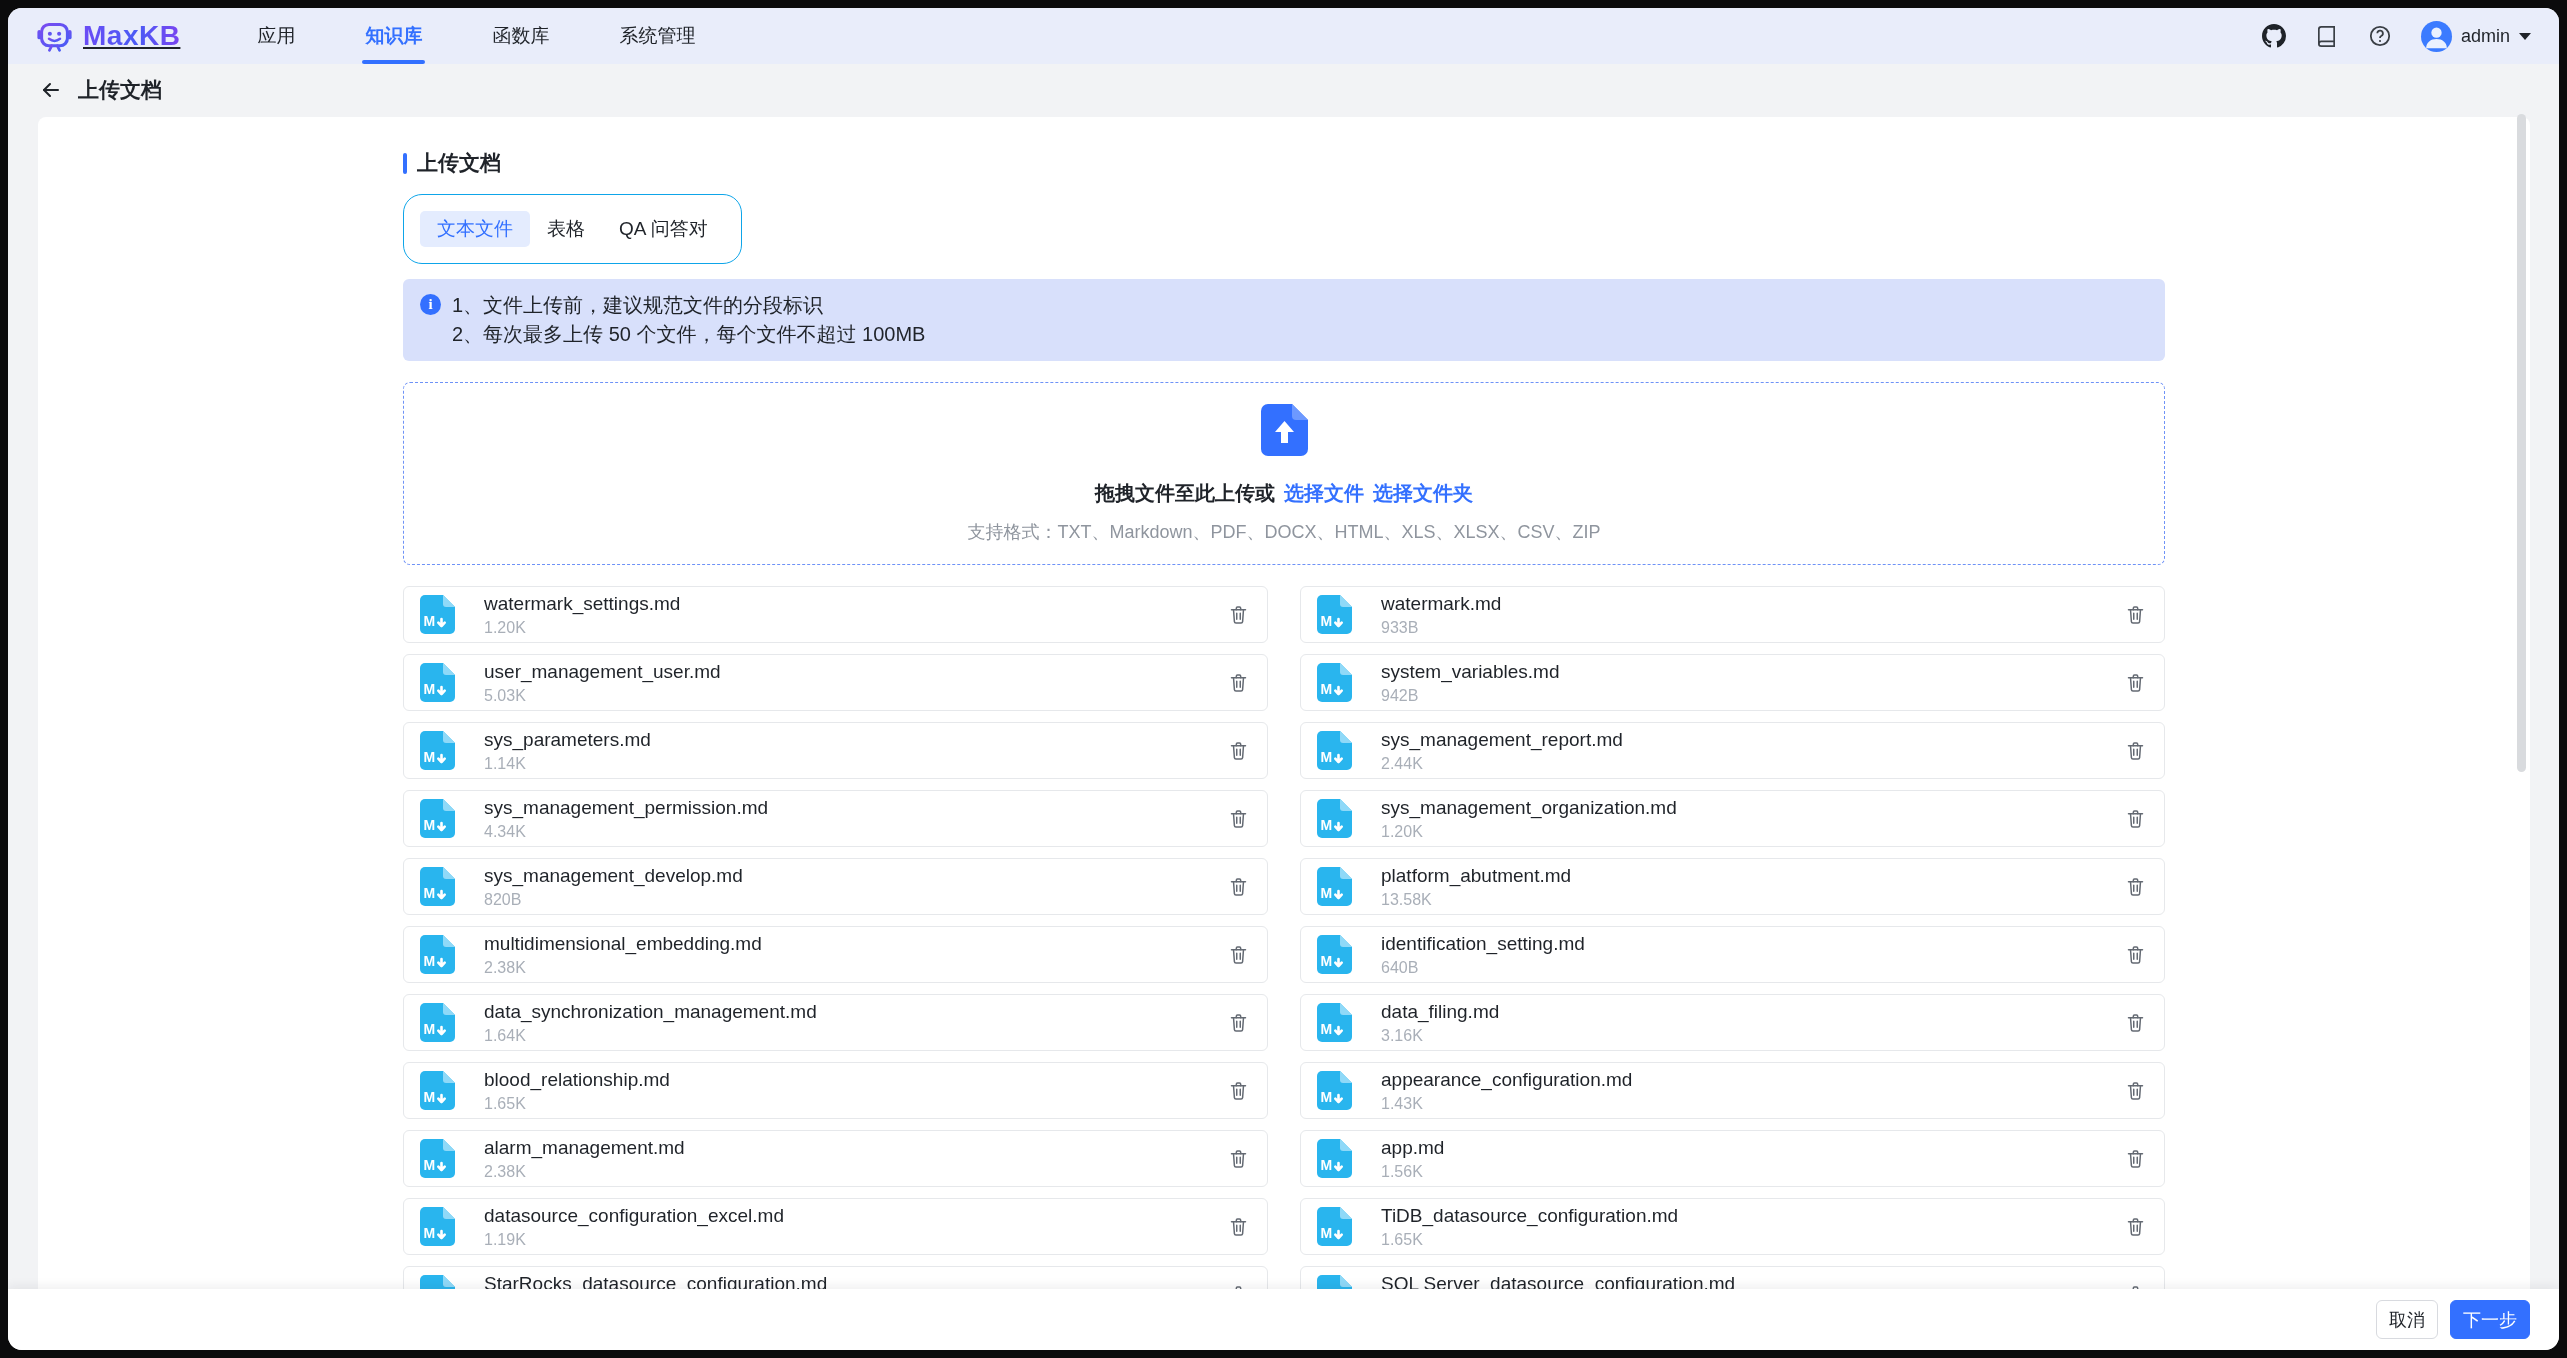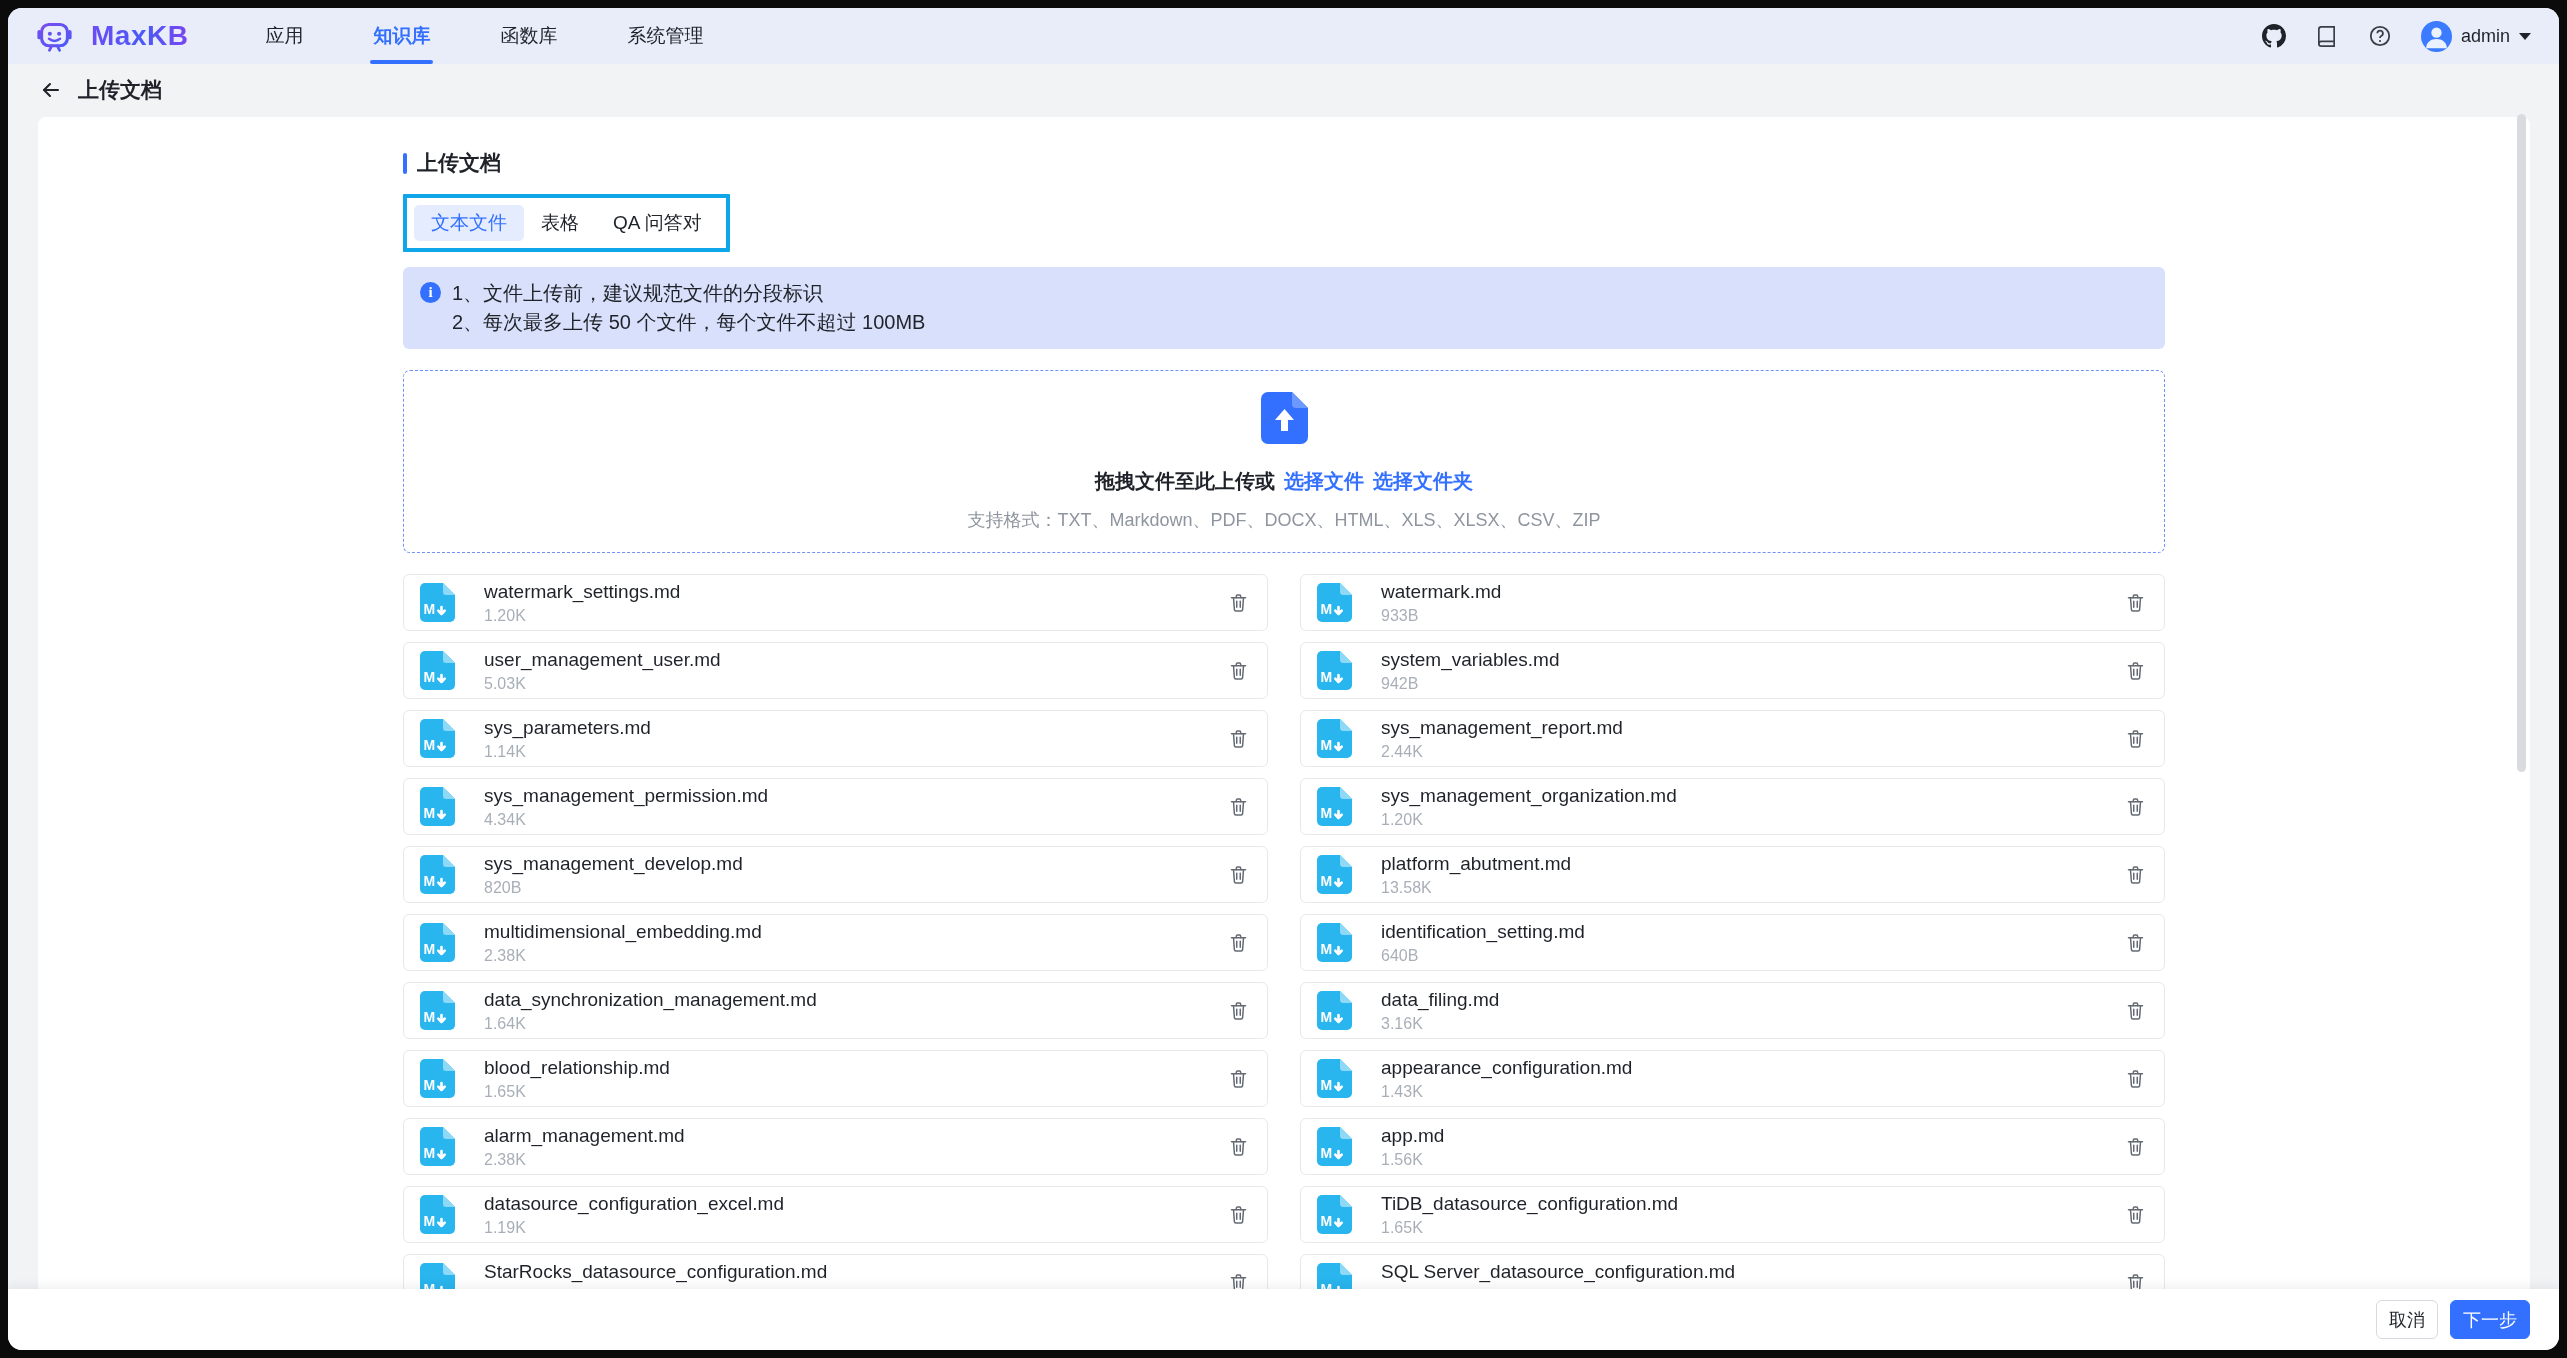--- a/index.html
+++ b/index.html
@@ -14,21 +14,21 @@
   .window {
     position: relative; width: 100%; height: 100%;
     background: #f2f3f5; border-radius: 14px; overflow: hidden;
   }
 
   
   .navbar {
     position: absolute; top: 0; left: 0; right: 0; height: 56px;
     background: #e9edfa; display: flex; align-items: center; padding: 0 28px;
   }
-  .brand { display: flex; align-items: center; gap: 18px; }
+  .brand { display: flex; align-items: center; gap: 10px; text-decoration: underline; }
   .brand-text {
     font-size: 28px; font-weight: bold; letter-spacing: .5px;
     background: linear-gradient(90deg,#6b4cf5 0%,#4a5bf5 55%,#7a44f0 100%);
     -webkit-background-clip: text; background-clip: text; color: transparent;
   }
   .nav-menu { display: flex; align-items: stretch; height: 100%; margin-left: 58px; gap: 32px; }
   .nav-item {
     position: relative; display: flex; align-items: center;
     padding: 0 19px; font-size: 19px; color: #1f2329; cursor: pointer;
   }
@@ -60,22 +60,22 @@
     position: absolute; top: 109px; left: 30px; right: 29px; bottom: 0;
     background: #fff; border-radius: 8px 8px 0 0; overflow: hidden;
   }
   .card-inner { width: 1762px; margin: 0 auto; padding-top: 32px; }
 
   .section-title { display: flex; align-items: center; gap: 10px; margin-bottom: 17px; }
   .section-bar { width: 4px; height: 21px; border-radius: 2px; background: #3370ff; }
   .section-text { font-size: 21px; font-weight: bold; color: #1f2329; }
 
   .tab-group {
-    display: inline-flex; align-items: center; border: 4px solid #0ea5e9;
-    border-radius: 1px; padding: 7px; margin-bottom: 15px; background: #fff;
+    display: inline-flex; align-items: center; border: 1px solid #0ea5e9;
+    border-radius: 19px; padding: 16px; margin-bottom: 15px; background: #fff;
   }
   .tab-item {
     padding: 5px 17px; font-size: 19px; border-radius: 5px; color: #1f2329;
     cursor: pointer; white-space: nowrap;
   }
   .tab-item.active { background: #e4ecfe; color: #3370ff; }
 
   .notice {
     display: flex; align-items: flex-start; gap: 11px;
     background: #d8e0fb; border-radius: 6px; padding: 12px 18px 12px 17px;

